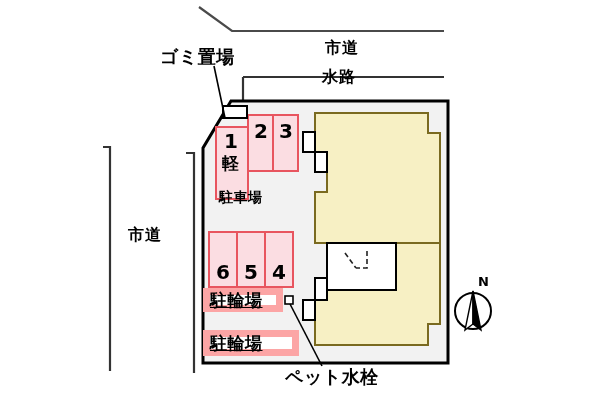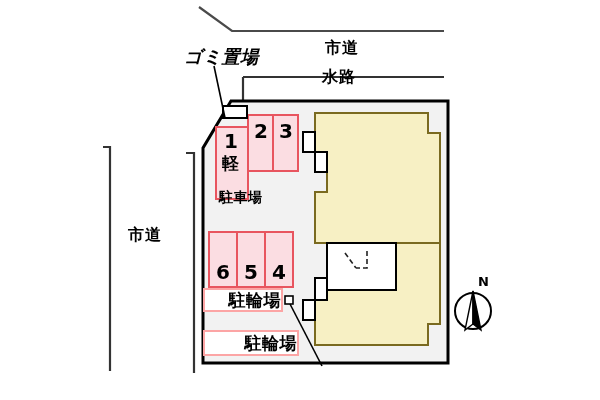--- a/index.html
+++ b/index.html
@@ -51,25 +51,26 @@
     font-size: 17px;
     letter-spacing: 0.5px;
   }
   .lbl-n {
     font-size: 13px;
     font-weight: 700;
   }
   .box-outline {
     position: absolute;
     background: #ffffff;
-    border: 2px solid #fca5a5;
+    border: 7px solid #fca5a5;
     box-sizing: border-box;
     display: flex;
     align-items: center;
-    justify-content: flex-end;
+    justify-content: flex-start;
+    text-decoration: underline;
   }
 </style>
 </head>
 <body>
 
 <div id="map-root">
 
   <svg id="map-svg" width="600" height="400" viewBox="0 0 600 400">
 
     <g>
@@ -158,22 +159,23 @@
     </g>
 
   </svg>
 
   <div class="txt lbl-road" style="left:325px; top:40px;">市道</div>
 
   <div class="txt lbl-road" style="left:322px; top:69px;">水路</div>
 
   <div class="txt lbl-road" style="left:128px; top:227px;">市道</div>
 
-  <div class="txt lbl-anno" style="left:184px; top:48px;font-style:italic;">ゴミ置場</div>
+  <div class="txt lbl-anno" style="left:160px; top:48px;">ゴミ置場</div>
 
+  <div class="txt lbl-anno" style="left:285px; top:368px;">ペット水栓</div>
 
   <div class="txt lbl-area" style="left:219px; top:190px;">駐車場</div>
 
   <div class="txt lbl-stall" style="left:224px; top:131px;">1</div>
   <div class="txt lbl-kei" style="left:222px; top:155px;">軽</div>
   <div class="txt lbl-stall" style="left:254px; top:121px;">2</div>
   <div class="txt lbl-stall" style="left:279px; top:121px;">3</div>
 
   <div class="txt lbl-stall" style="left:216px; top:262px;">6</div>
   <div class="txt lbl-stall" style="left:244px; top:262px;">5</div>

